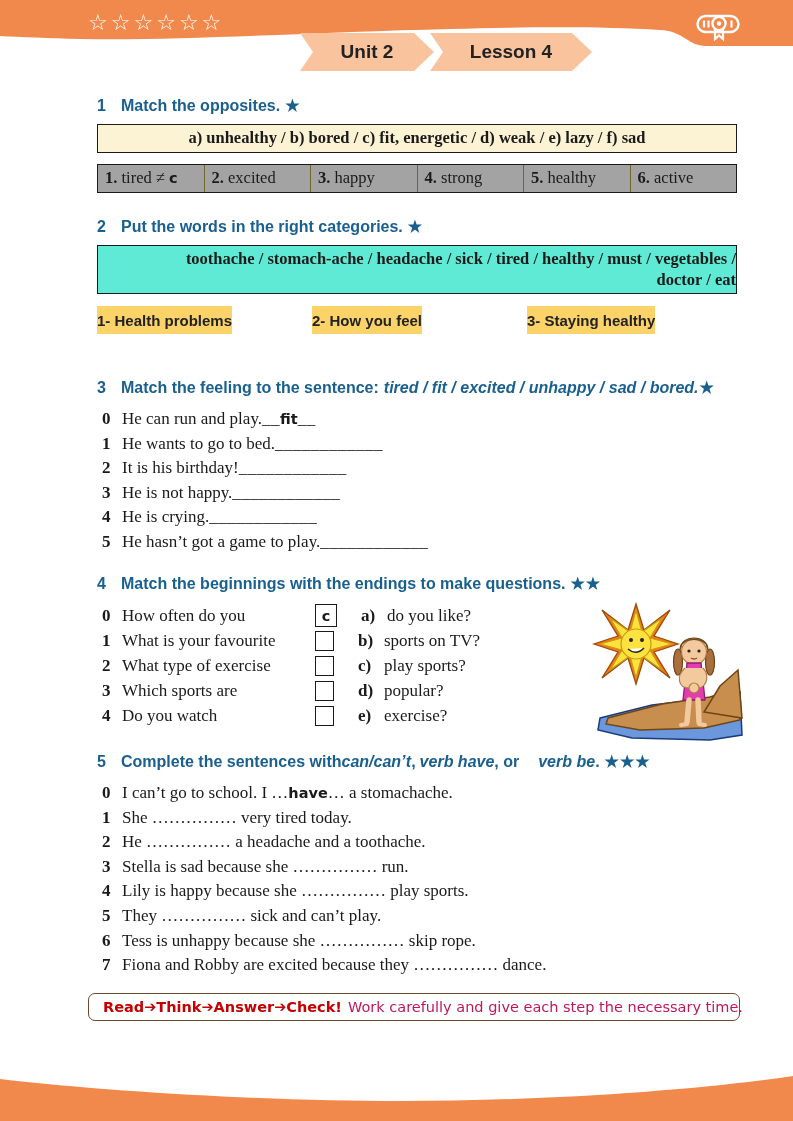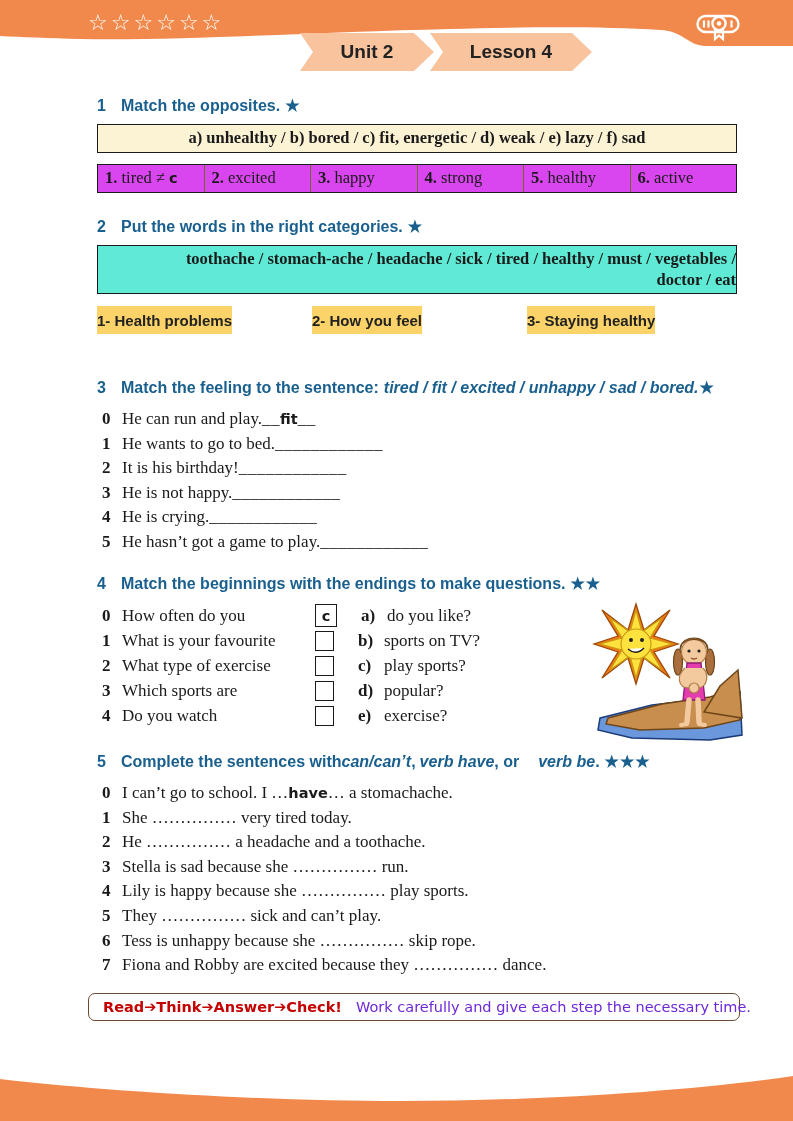--- a/index.html
+++ b/index.html
@@ -20,21 +20,21 @@
   
   .content{position:absolute;left:97px;top:96px;width:640px;}
   .ex-title{display:flex;align-items:baseline;color:#1a608f;
             font-family:"Liberation Sans",sans-serif;font-weight:bold;font-size:16px;line-height:20px;}
   .ex-title .hnum{width:24px;flex:none;}
   .ex-title .it{font-style:italic;}
   .ex-title .hstars{margin-left:5px;letter-spacing:1px;}
   
   .wordbank1{margin-top:8px;border:1.6px solid #1a1a1a;background:#fcf2d4;text-align:center;
              font-weight:bold;font-size:16.5px;padding:3px 0 4px;}
-  .t1{margin-top:11px;display:flex;border:1.7px solid #1a1a1a;background:#d946ef;}
+  .t1{margin-top:11px;display:flex;border:1.7px solid #1a1a1a;background:#a3a3a3;}
   .t1 .cell{flex:1;padding:3px 7px 4px;font-size:16.5px;border-right:1.7px solid #72682b;}
   .t1 .cell:last-child{border-right:none;}
   .t1 .cnum{font-weight:bold;}
   .ans{font-family:"DejaVu Sans",sans-serif;font-weight:bold;font-size:14.5px;}
   
   .ex2{margin-top:24px;}
   .wordbank2{margin-top:8px;border:1.7px solid #1a1a1a;background:#5eead4;text-align:right;
              font-weight:bold;font-size:16.5px;line-height:21px;padding:2px 0 3px;}
   .cats{margin-top:12px;display:flex;gap:5px;}
   .cat{flex:1;display:flex;flex-direction:row;}
@@ -58,21 +58,21 @@
   .cbox.filled{width:20px;height:21px;}
   .ex4 .letter{font-weight:bold;margin-left:24px;width:26px;flex:none;}
   
   .ex5{margin-top:24px;}
   .ex5 .li{line-height:24.6px;}
   
   .tip{margin-top:15px;margin-left:-9px;width:652px;border:1.7px solid #6b4a33;border-radius:7px;
        display:flex;align-items:center;padding:3px 8px;box-sizing:border-box;
        font-family:"DejaVu Sans",sans-serif;font-size:14.5px;}
   .tip .red{color:#c40000;font-weight:bold;margin-left:6px;white-space:nowrap;}
-  .tip .blk{color:#6d28d9;margin-left:14px;white-space:nowrap;font-weight:500;}
+  .tip .blk{color:#be185d;margin-left:6px;white-space:nowrap;font-weight:500;}
   
   .ftr-svg{position:absolute;bottom:0;left:0;}
   .pageno{position:absolute;left:0;right:0;top:1064px;text-align:center;
           font-family:"Liberation Sans",sans-serif;font-weight:bold;font-size:15px;color:#111;margin-top:48px;}
   .illus{position:absolute;left:495px;top:26px;}
 </style>
 </head>
 <body>
 
 <div class="page">

